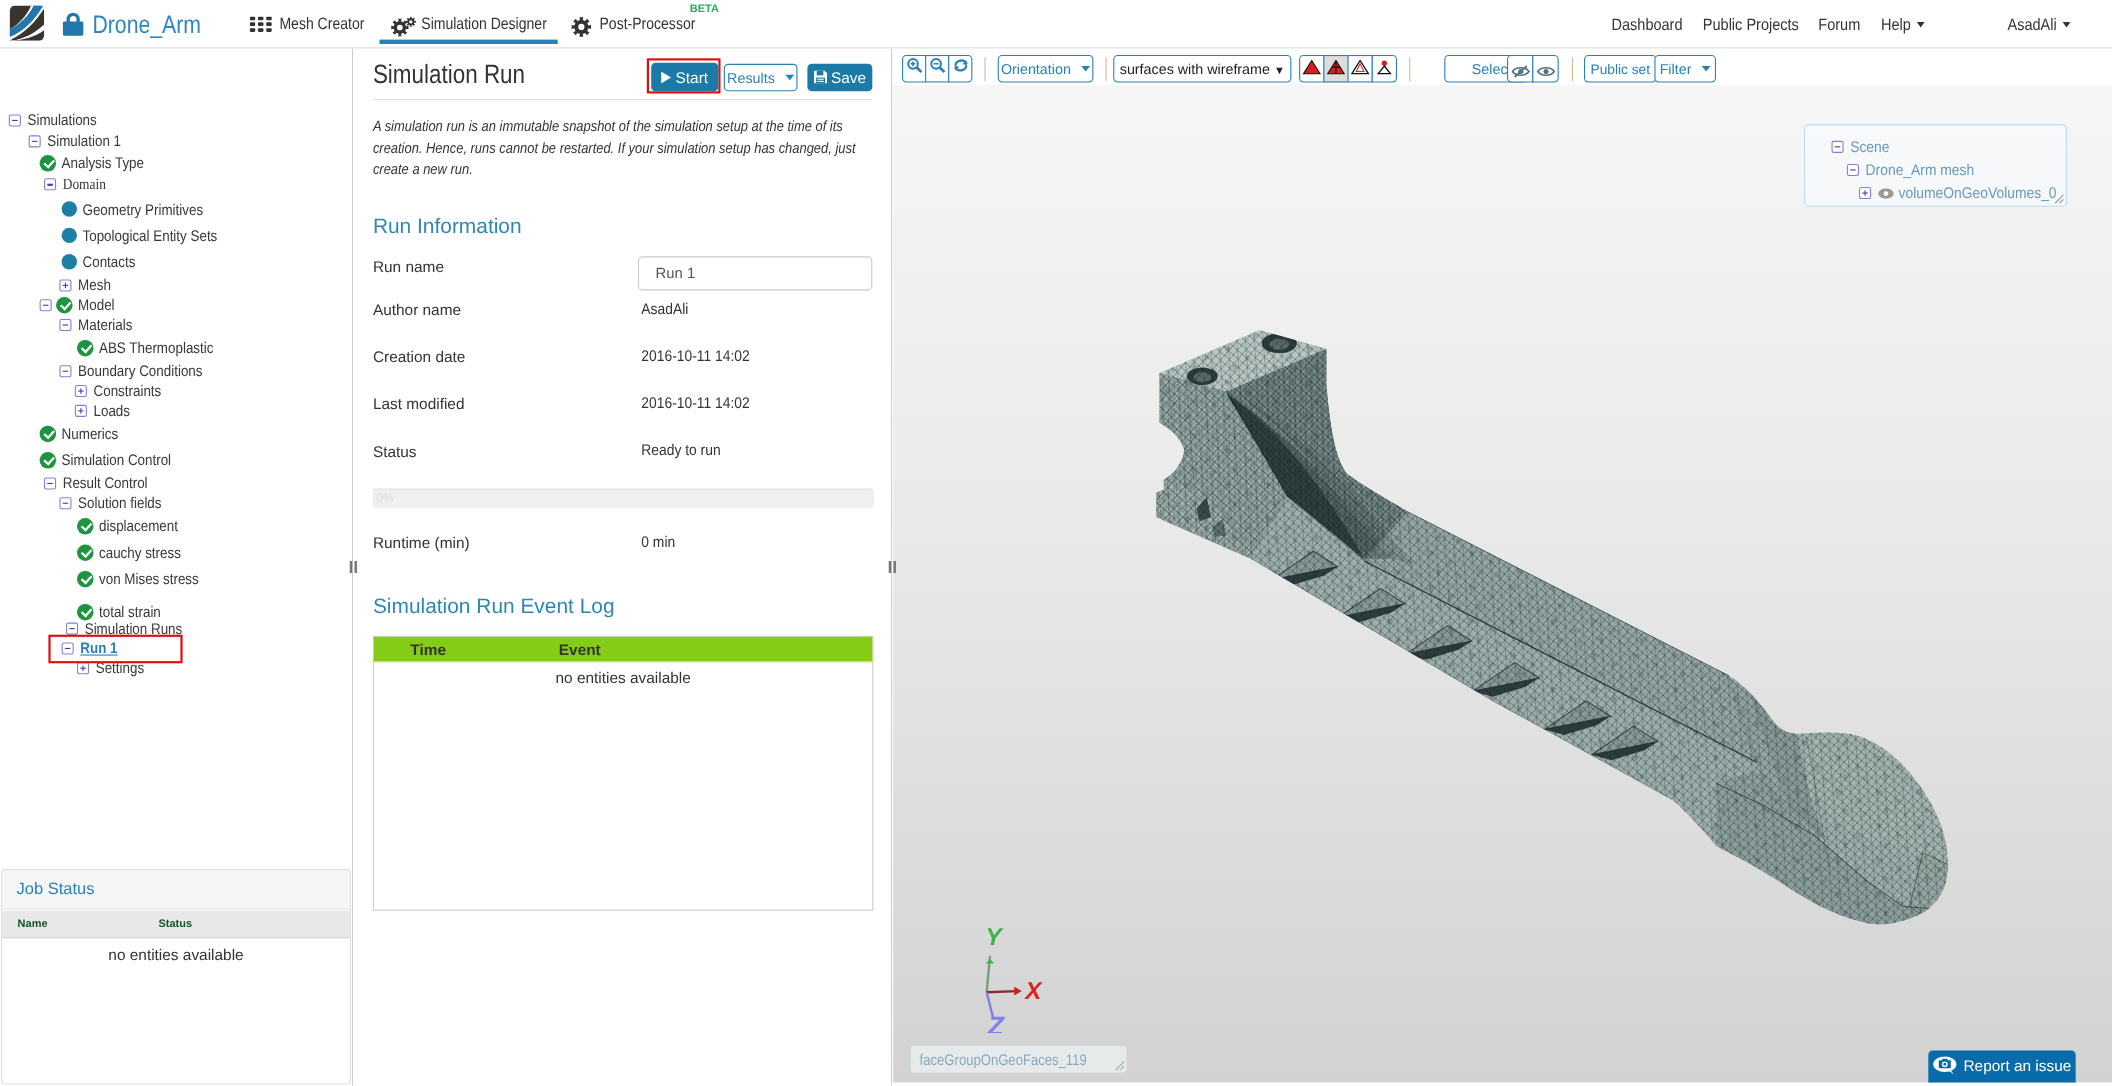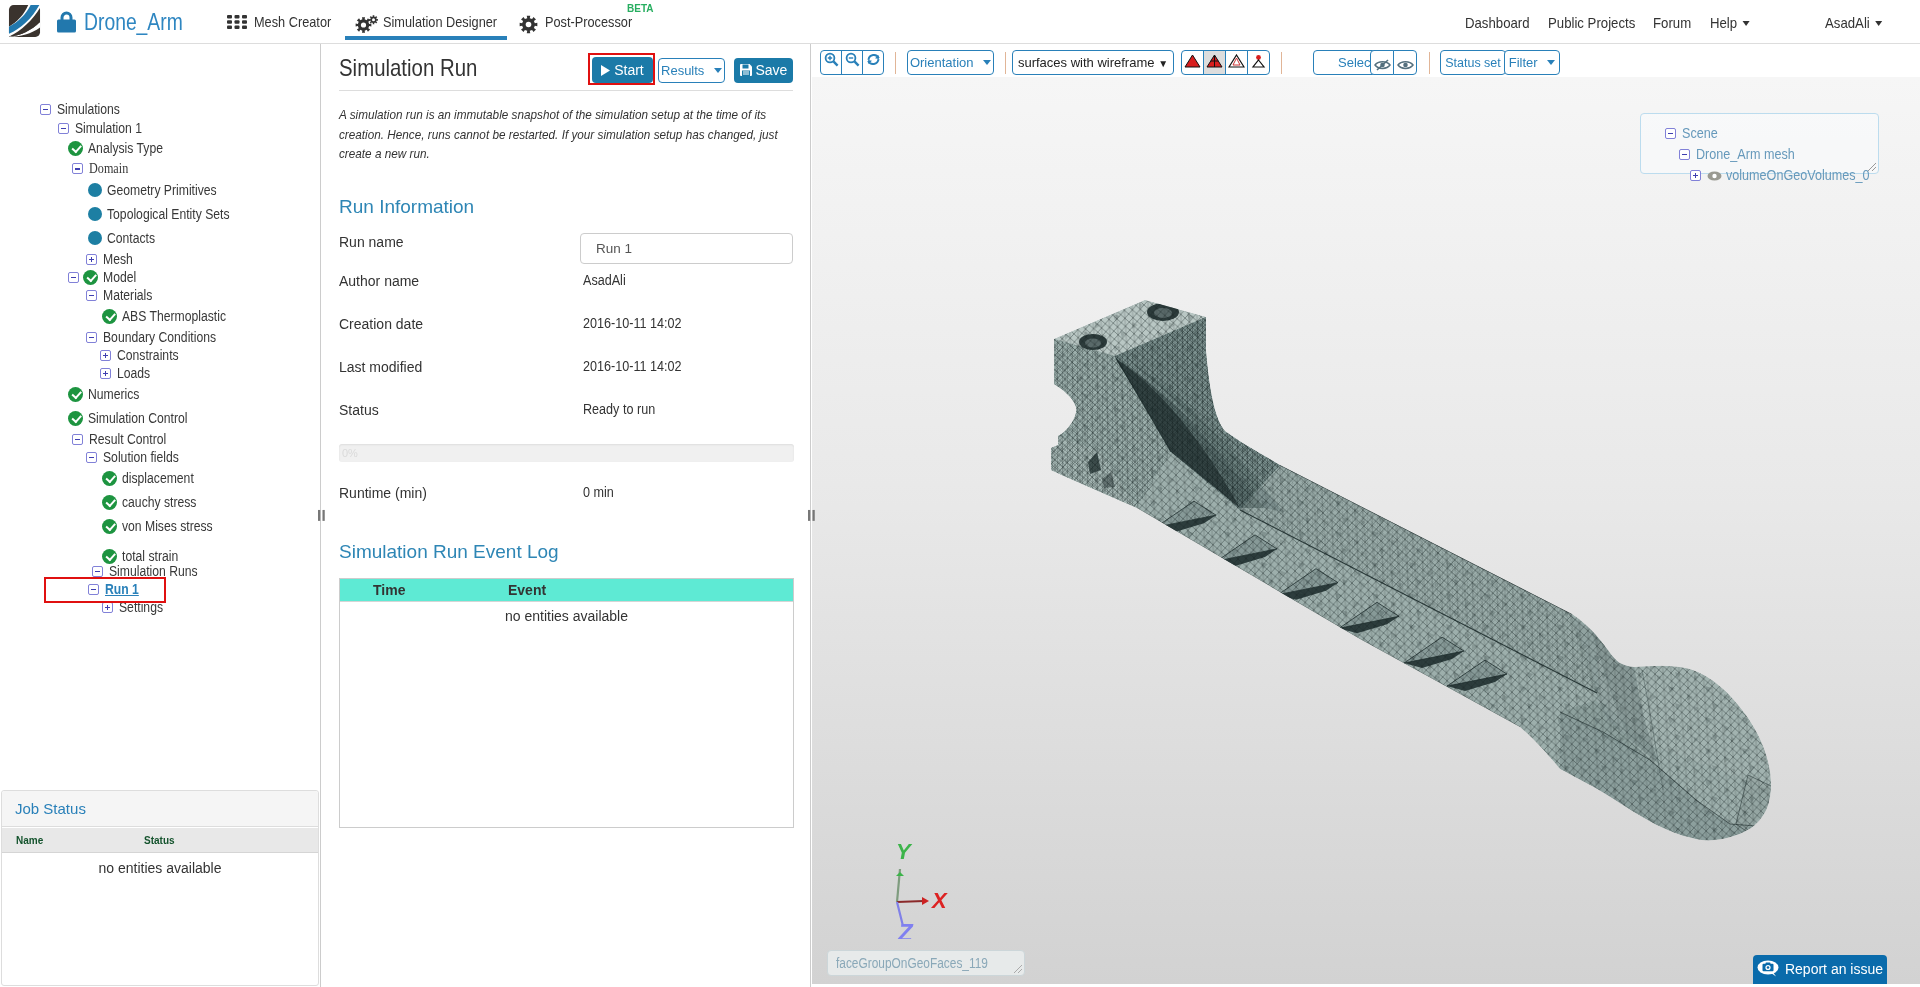--- a/index.html
+++ b/index.html
@@ -15,21 +15,21 @@
 .tabicon { position:absolute; top:15px; }
 #tabline { position:absolute; left:345px; top:36px; width:162px; height:4px; background:#2980b9; }
 #beta { position:absolute; left:627px; top:3px; font-size:10px; color:#27ae60; font-weight:bold; }
 .rnav { position:absolute; top:14px; font-size:15px; color:#333; transform:scaleX(0.88); transform-origin:left; white-space:nowrap;}
 .caret { display:inline-block; width:0; height:0; border-left:4px solid transparent; border-right:4px solid transparent; border-top:5px solid #333; vertical-align:middle; margin-left:6px; margin-bottom:2px;}
 
 
 #left { position:absolute; left:0; top:44px; width:321px; height:943px; background:#fff; border-right:1px solid #ccc; z-index:20; }
 #newsimrow { position:absolute; left:0; top:0; width:320px; height:46px; border-bottom:1px solid #ddd; }
 #newsim { position:absolute; left:1px; top:11px; width:114px; height:30px; border:1px solid #2980b9; border-radius:4px; color:#2980b9; font-size:14.5px; line-height:28px; text-align:center; background:#fff; white-space:nowrap;}
-.trow { position:absolute; height:18px; font-size:14px; color:#383838; white-space:nowrap; line-height:18px;margin-left:32px; }
+.trow { position:absolute; height:18px; font-size:14px; color:#383838; white-space:nowrap; line-height:18px; }
 .tlbl { display:inline-block; transform:scaleX(0.87); transform-origin:left; }
 .exp { display:inline-block; width:11px; height:11px; border:1px solid #8181d8; border-radius:2px; background:#fff; position:relative; vertical-align:middle; margin-right:6px; margin-top:-2px;}
 .exp:before { content:""; position:absolute; left:2px; top:4px; width:5px; height:1.6px; background:#3f3fb0; }
 .exp.plus:after { content:""; position:absolute; left:3.7px; top:2.3px; width:1.6px; height:5px; background:#3f3fb0; }
 .chk { display:inline-block; width:15px; height:15px; border-radius:50%; background:#1d9440; position:relative; vertical-align:middle; margin-right:5px; margin-top:-2px; }
 .chk:before { content:""; position:absolute; left:3.5px; top:4px; width:7px; height:3.5px; border-left:2px solid #fff; border-bottom:2px solid #fff; transform:rotate(-48deg); }
 .dot { display:inline-block; width:14px; height:14px; border-radius:50%; background:#1d7fa3; vertical-align:middle; margin-right:5px; margin-top:-2px;}
 #runbox { position:absolute; left:44px; top:533px; width:122px; height:26px; border:2px solid #e01010; }
 #run1 { color:#2980b9; font-weight:bold; text-decoration:underline; }
 
@@ -47,32 +47,32 @@
 #btnstart { left:2px; top:2px; width:61px; height:26px; background:#1b7aa8; color:#fff; line-height:26px; }
 #btnresults { left:337px; top:14px; width:67px; height:25px; border:1px solid #2980b9; color:#2980b9; background:#fff; line-height:23px; font-size:13px; }
 #btnsave { left:413px; top:14px; width:59px; height:25px; background:#1b7aa8; color:#fff; line-height:25px; }
 #desc { position:absolute; left:18px; top:61px; width:520px; font-size:13.5px; font-style:italic; color:#333; line-height:19.5px; white-space:nowrap; transform:scaleX(0.87); transform-origin:left;}
 .h2 { position:absolute; left:18px; font-size:19px; color:#2e86b5; }
 .flabel { position:absolute; left:18px; font-size:14px; color:#333; }
 .fval { position:absolute; left:262px; font-size:14px; color:#333; transform:scaleX(0.9); transform-origin:left; white-space:nowrap;}
 #runinput { position:absolute; left:259px; top:189px; width:213px; height:31px; border:1px solid #ccc; border-radius:4px; font-size:13.5px; color:#555; padding-left:15px; line-height:29px; background:#fff;}
 #pbar { position:absolute; left:18px; top:400px; width:455px; height:18px; background:#f0f0f0; border-radius:3px; box-shadow:inset 0 1px 2px rgba(0,0,0,.08); font-size:11px; color:#dadada; line-height:18px; padding-left:3px;}
 #evtable { position:absolute; left:18px; top:534px; width:455px; height:250px; border:1px solid #ccc; }
-#evhead { position:absolute; left:0; top:0; width:100%; height:23px; background:#5eead4; border-bottom:1px solid #d5d5d5; font-size:14px; font-weight:bold; color:#333; line-height:23px;}
+#evhead { position:absolute; left:0; top:0; width:100%; height:23px; background:#84cc16; border-bottom:1px solid #d5d5d5; font-size:14px; font-weight:bold; color:#333; line-height:23px;}
 #evbody { position:absolute; left:0; top:23px; width:100%; text-align:center; font-size:14px; color:#333; padding-top:6px;}
 .splitter { position:absolute; top:510px; font-size:9px; color:#777; z-index:40; transform:scaleX(.7);}
 
 
 #vp { position:absolute; left:812px; top:44px; width:1108px; height:940px; background:#fff; z-index:10; }
 #vptools { position:absolute; left:0; top:0; width:100%; height:33px; background:#fff; }
 .vbtn { position:absolute; top:6px; height:25px; border:1px solid #2980b9; border-radius:4px; background:#fff; color:#2980b9; font-size:13px; text-align:center; line-height:23px; white-space:nowrap; overflow:hidden;}
 .vsep { position:absolute; top:8px; width:1px; height:22px; background:#c87941; opacity:.55; }
 #vpcanvas { position:absolute; left:0; top:33px; width:1108px; height:907px; background:linear-gradient(#f6f6f6, #e9e9e9 45%, #d2d2d2); }
 
-#scenebox { position:absolute; left:828px; top:69px; width:239px; height:61px; border:1px solid #bcdcee; border-radius:4px; background:rgba(250,252,253,.55); font-size:14px; color:#6699bb; }
+#scenebox { position:absolute; left:828px; top:69px; width:239px; height:75px; border:1px solid #bcdcee; border-radius:4px; background:rgba(250,252,253,.55); font-size:14px; color:#6699bb; }
 #scenebox .exp { border-color:#8181d8; }
 .stxt { position:absolute; white-space:nowrap; }
 .stxt .sl { display:inline-block; transform:scaleX(0.9); transform-origin:left; }
 
 #facebox { position:absolute; left:15px; top:906px; width:198px; height:26px; background:rgba(233,236,236,.9); border:1px solid #ccd6d9; border-radius:4px; color:#8aa8b8; font-size:14px; line-height:24px; padding-left:8px;}
 #facebox .ft { display:inline-block; transform:scaleX(0.85); transform-origin:left; }
 #reportbtn { position:absolute; left:941px; top:911px; width:134px; height:29px; background:#0a6bab; border-radius:4px 4px 0 0; color:#fff; font-size:14px; line-height:29px; text-align:center; }
 </style>
 </head>
 <body>
@@ -249,21 +249,21 @@
         <div class="vbtn" style="left: 558px; width: 24px;;border-radius:4px 0 0 4px;padding-top:4px"><svg width="17" height="12" viewBox="0 0 17 12">
             <path d="M1,6 C4,1.5 13,1.5 16,6 C13,10.5 4,10.5 1,6 Z" fill="none" stroke="#55707e" stroke-width="1.5"></path>
             <circle cx="8.5" cy="6" r="2.3" fill="#55707e"></circle>
             <path d="M3,11 L14,1" stroke="#55707e" stroke-width="1.6"></path>
           </svg></div>
         <div class="vbtn" style="left: 581px; width: 24px;;border-radius:0 4px 4px 0;padding-top:4px"><svg width="17" height="12" viewBox="0 0 17 12">
             <path d="M1,6 C4,1.5 13,1.5 16,6 C13,10.5 4,10.5 1,6 Z" fill="none" stroke="#55707e" stroke-width="1.5"></path>
             <circle cx="8.5" cy="6" r="2.3" fill="#55707e"></circle>
           </svg></div>
         <div class="vsep" style="left: 617px;"></div>
-        <div class="vbtn" style="left: 628px; width: 66px;"><span style="font-size:12.5px">Status set</span></div>
+        <div class="vbtn" style="left: 628px; width: 66px;"><span style="font-size:12.5px">Public set</span></div>
         <div class="vbtn" style="left: 692px; width: 56px;">Filter <span class="caret" style="border-top-color:#2980b9"></span></div>
       </div>
     <svg id="mesh" class="abs" style="left:0;top:33px" width="1108" height="907" viewBox="812 77 1108 907">
         <defs>
           <pattern id="tri" width="8" height="8" patternUnits="userSpaceOnUse" patternTransform="rotate(-4)">
             <path d="M4,0 L4,8" stroke="rgba(22,36,36,0.42)" stroke-width="0.55" fill="none"></path>
             <path d="M0,0 L8,8 M8,0 L0,8" stroke="rgba(22,36,36,0.65)" stroke-width="0.6" fill="none"></path>
           </pattern>
           <pattern id="tri2" width="5" height="5" patternUnits="userSpaceOnUse">
             <path d="M2.5,0 L2.5,5 M0,0 L5,5 M5,0 L0,5" stroke="rgba(18,30,30,0.6)" stroke-width="0.5" fill="none"></path>

